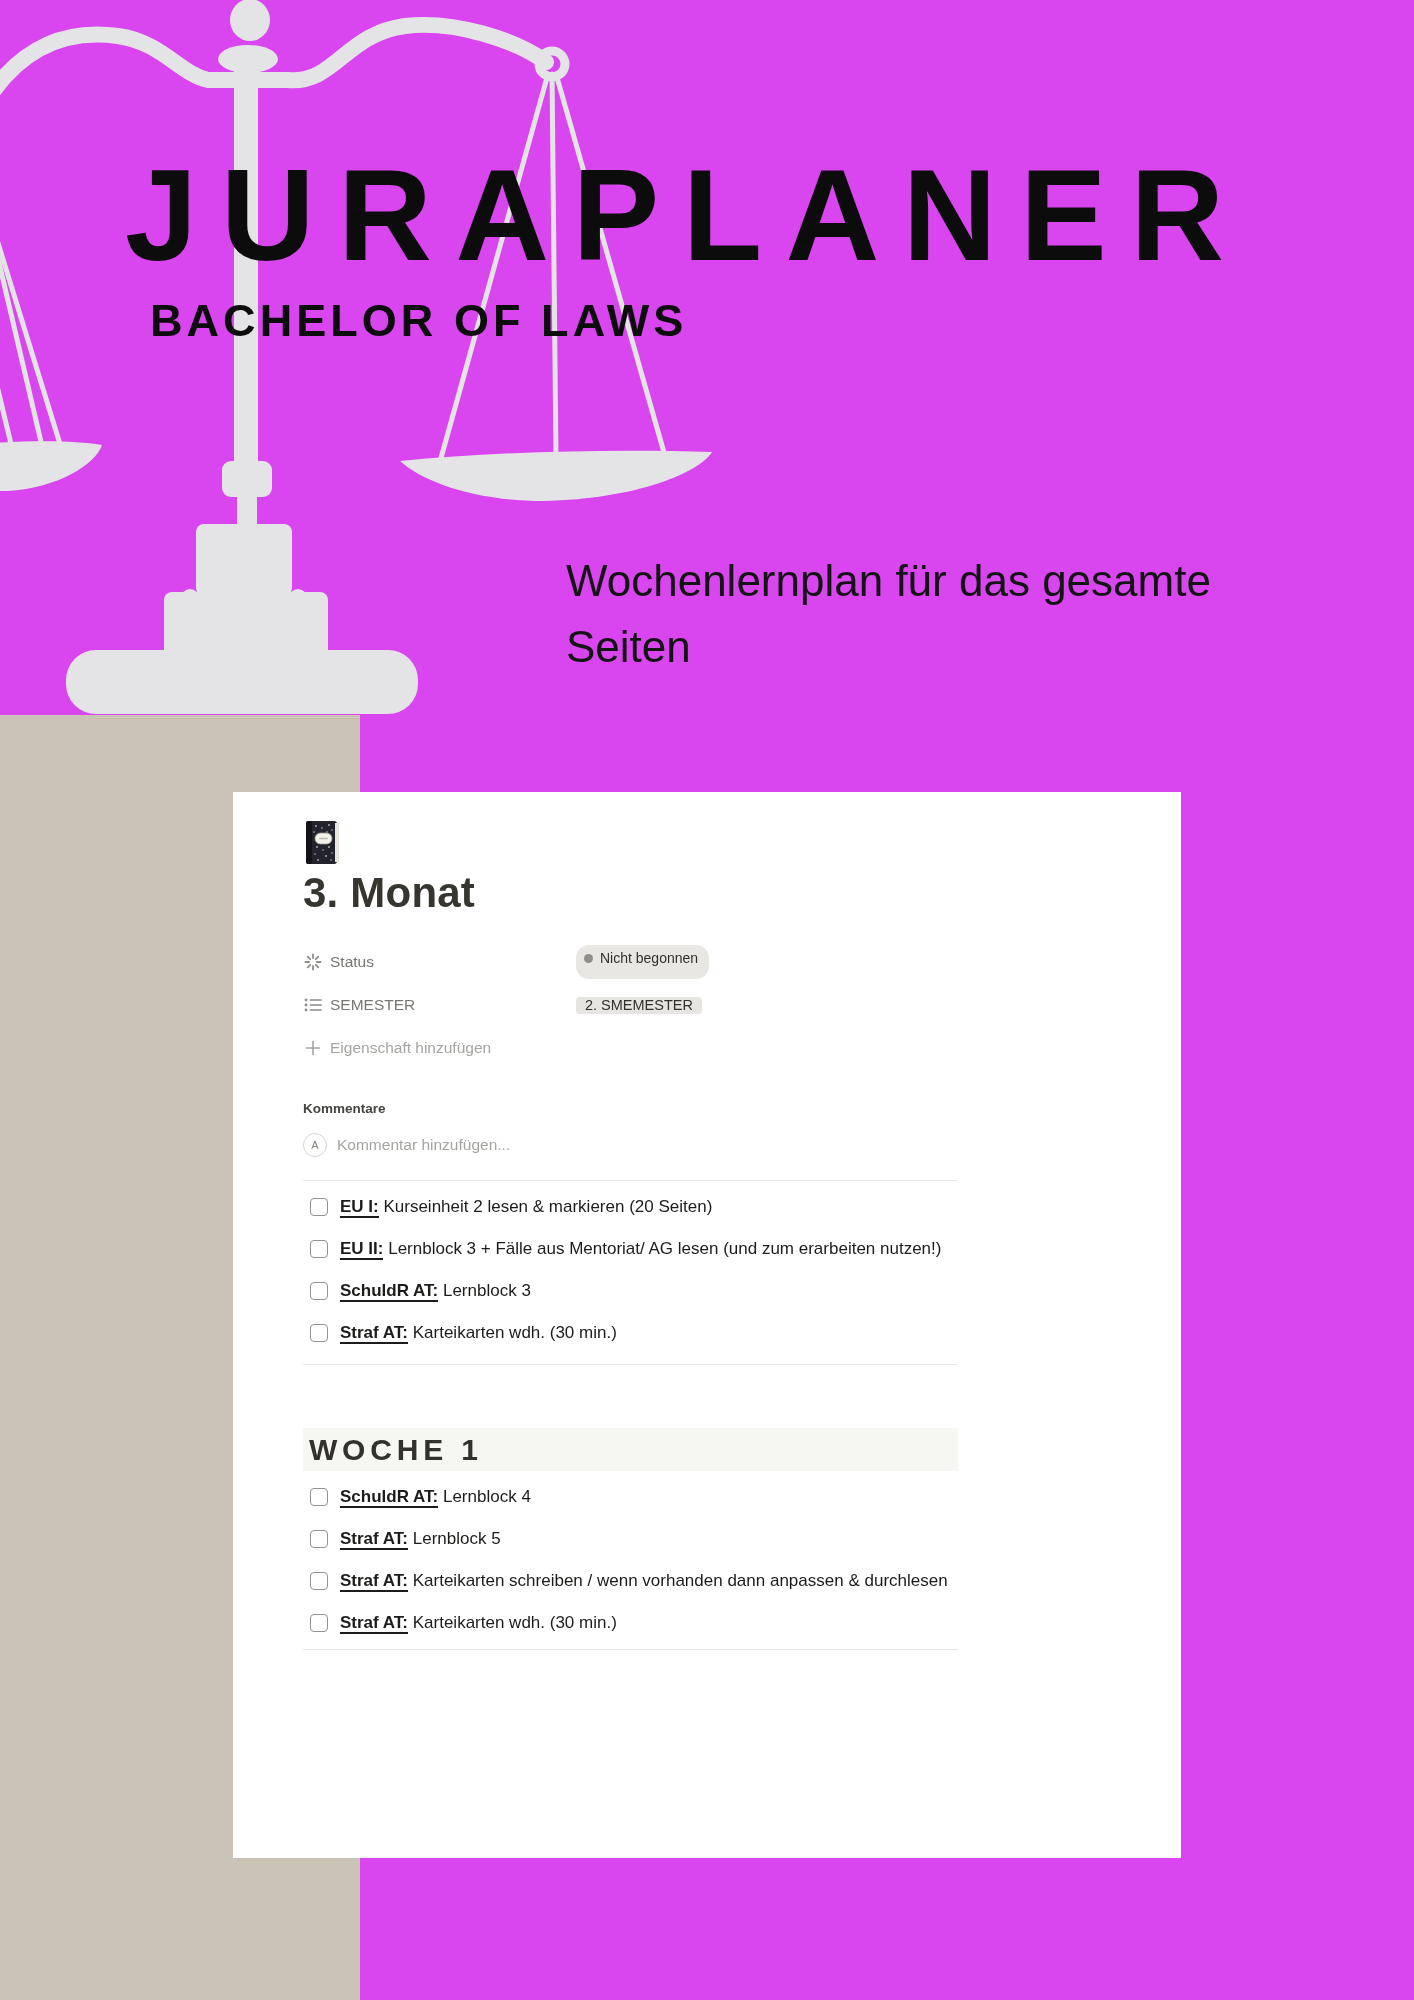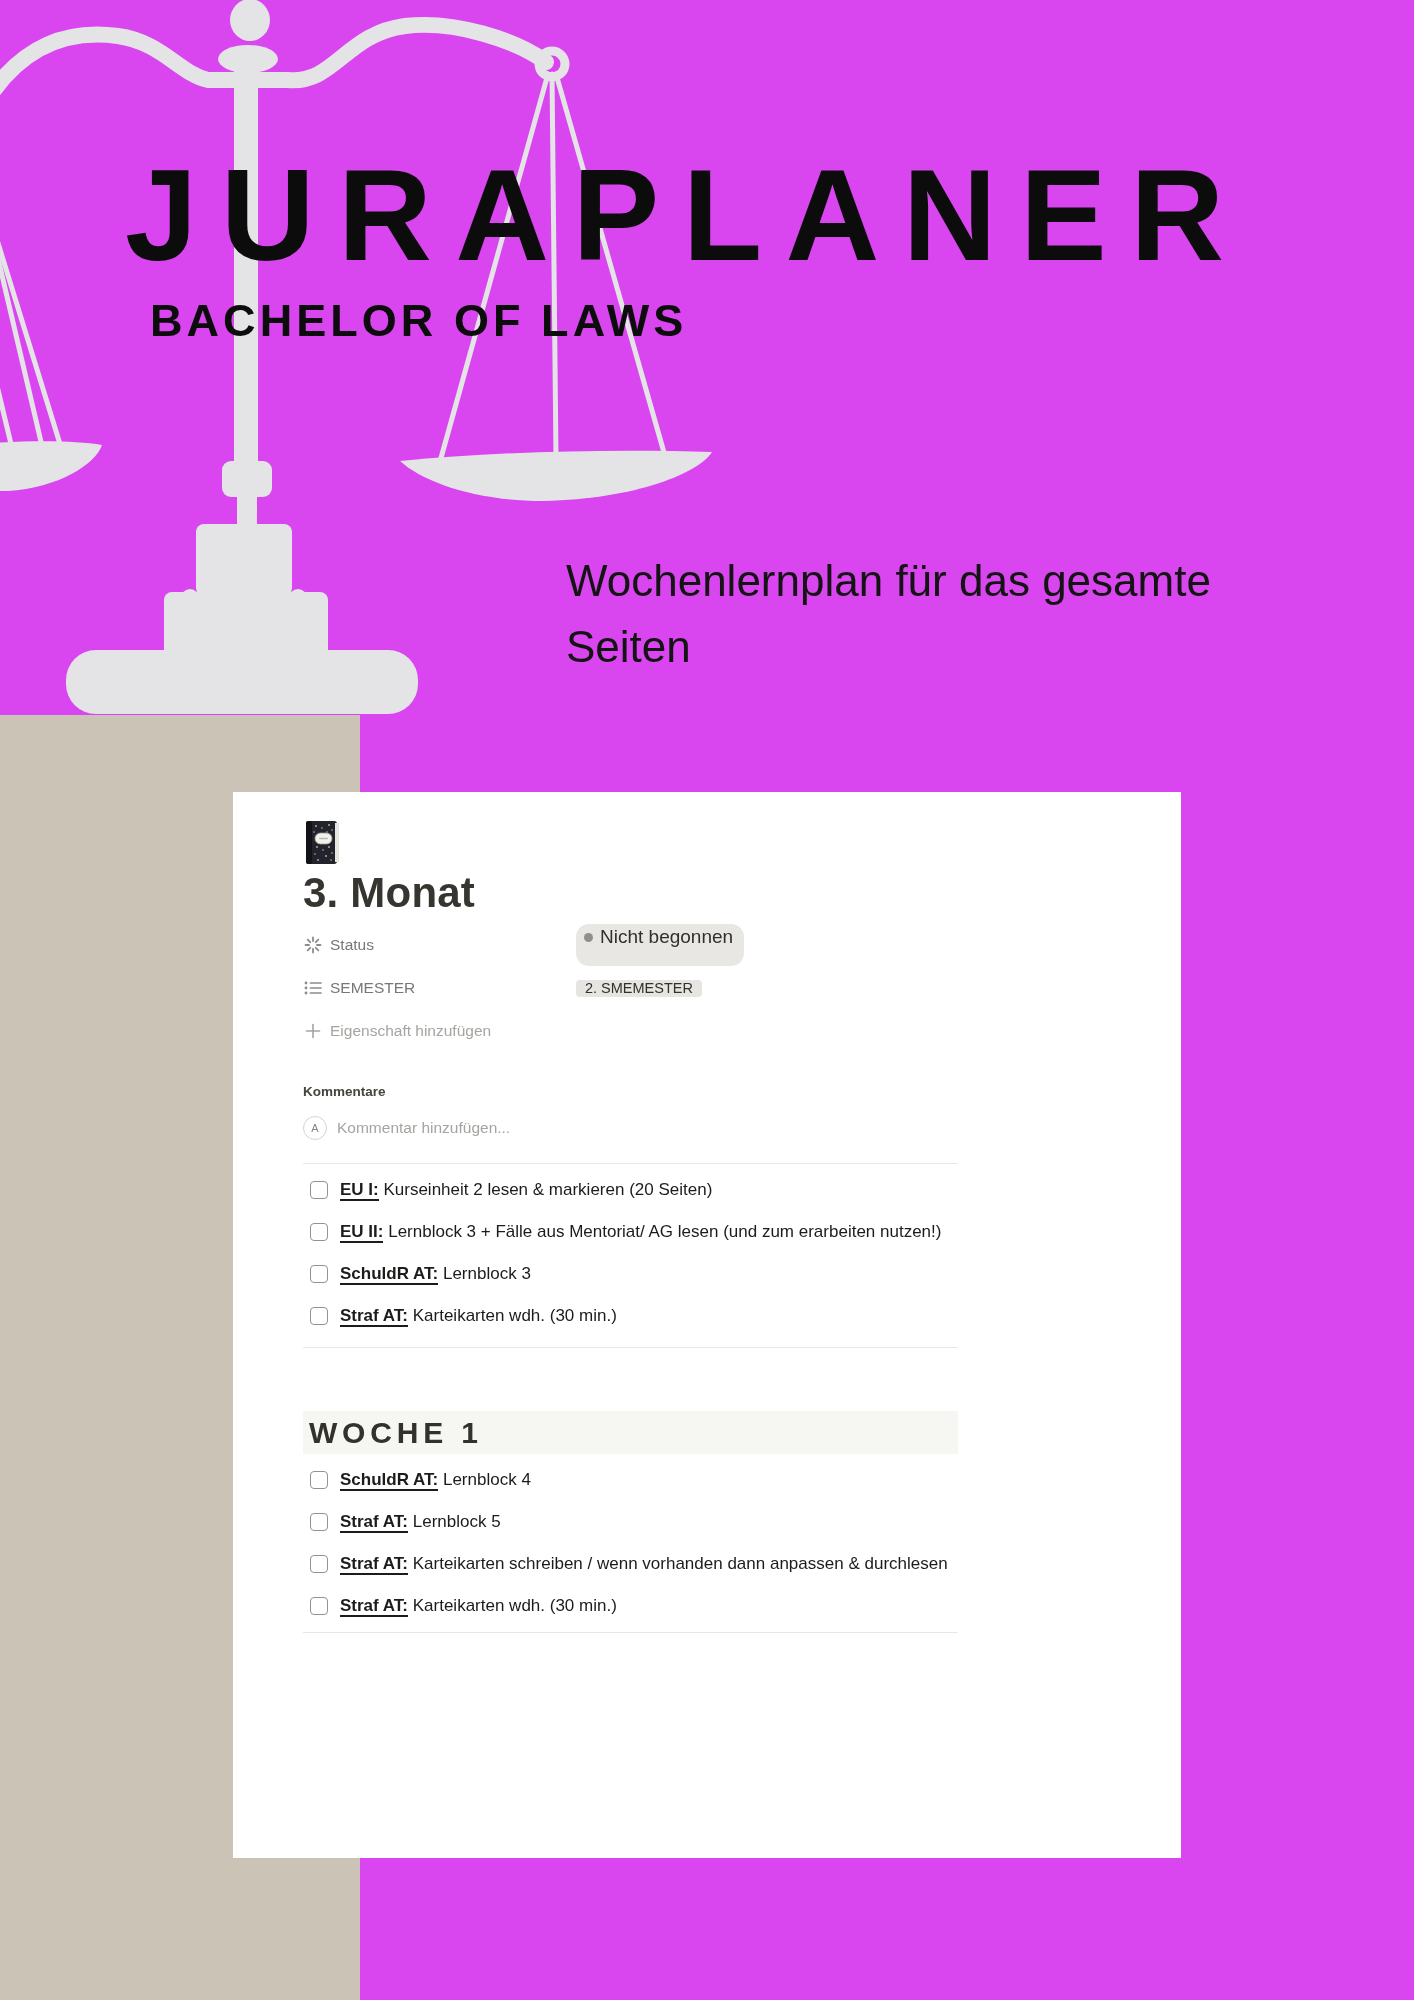--- a/index.html
+++ b/index.html
@@ -19,29 +19,29 @@
          letter-spacing:0.09em;color:#0c0c0c;white-space:nowrap;}
   .tagline{position:absolute;left:566px;top:548px;width:760px;text-align:left;
          font-size:44px;line-height:66px;font-weight:400;color:#141414;}
 
   
   .page{position:absolute;left:233px;top:792px;width:948px;height:1066px;background:#ffffff;color:var(--text_dark,#1c1c1a);}
   .page-inner{margin-left:70px;width:655px;}
   .page-icon{display:block;margin:28px 0 0 2px;width:36px;height:46px;}
   .page-title{margin:4px 0 0 0;font-size:42px;line-height:46px;font-weight:800;color:#37352f;letter-spacing:0.005em;}
 
-  .props{margin-top:14px;display:flex;flex-direction:column;gap:13px;}
+  .props{margin-top:31px;display:flex;flex-direction:column;gap:13px;}
   .prop-row{display:flex;align-items:center;height:30px;}
   .prop-icon{width:20px;height:20px;flex:0 0 20px;display:flex;align-items:center;justify-content:center;}
   .prop-label{margin-left:7px;font-size:15.5px;color:var(--label_gray,#787774);}
   .prop-value{margin-left:auto;display:flex;align-items:center;}
   .prop-row .prop-value{position:absolute;left:273px;}
   .prop-row{position:relative;}
-  .pill{display:inline-flex;align-items:center;height:26px;padding:0 11px 16px 8px;border-radius:13px;
-        background:var(--pill_bg,#e9e7e4);font-size:19px;color:#32302c;}
+  .pill{display:inline-flex;align-items:center;height:26px;padding:0 11px 8px 8px;border-radius:13px;
+        background:var(--pill_bg,#e9e7e4);font-size:14px;color:#32302c;}
   .pill .dot{width:9px;height:9px;border-radius:50%;background:var(--dot,#908f8c);margin-right:7px;}
   .badge{display:inline-flex;align-items:center;height:17px;padding:0 9px;border-radius:4px;
         background:var(--badge_bg,#e7e5e1);font-size:14.5px;font-weight:500;color:#32302c;}
   .add-prop .prop-label{color:var(--faint_gray,#a5a4a0);}
 
   .comments-heading{margin-top:38px;font-size:13.5px;font-weight:700;color:#45443f;}
   .comment-row{margin-top:14px;display:flex;align-items:center;height:30px;}
   .avatar{width:22px;height:22px;border-radius:50%;border:1px solid #d5d3cf;background:#fff;
           display:flex;align-items:center;justify-content:center;font-size:11px;color:#87867f;}
   .comment-placeholder{margin-left:10px;font-size:15.5px;color:var(--faint_gray,#a5a4a0);}

